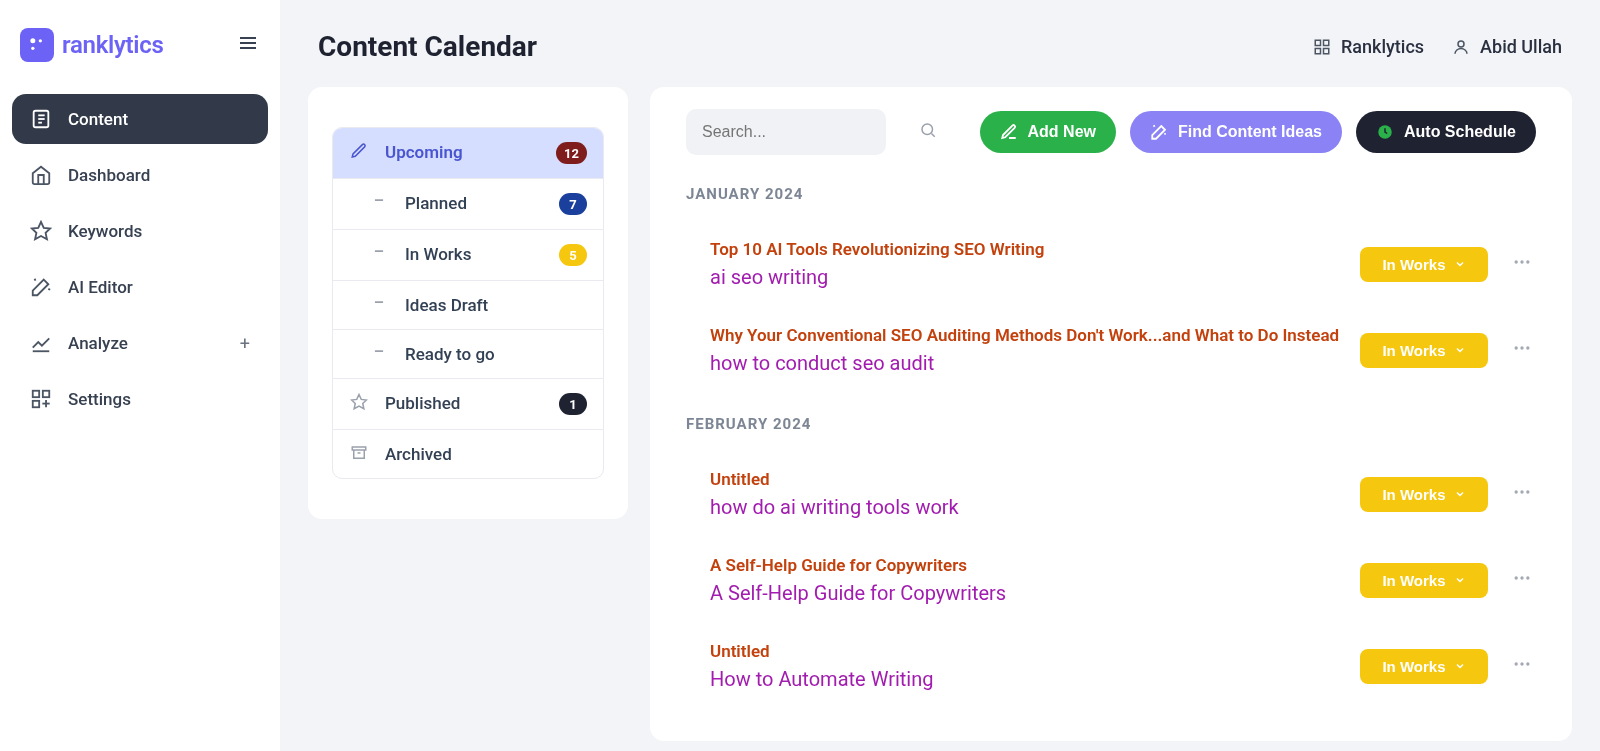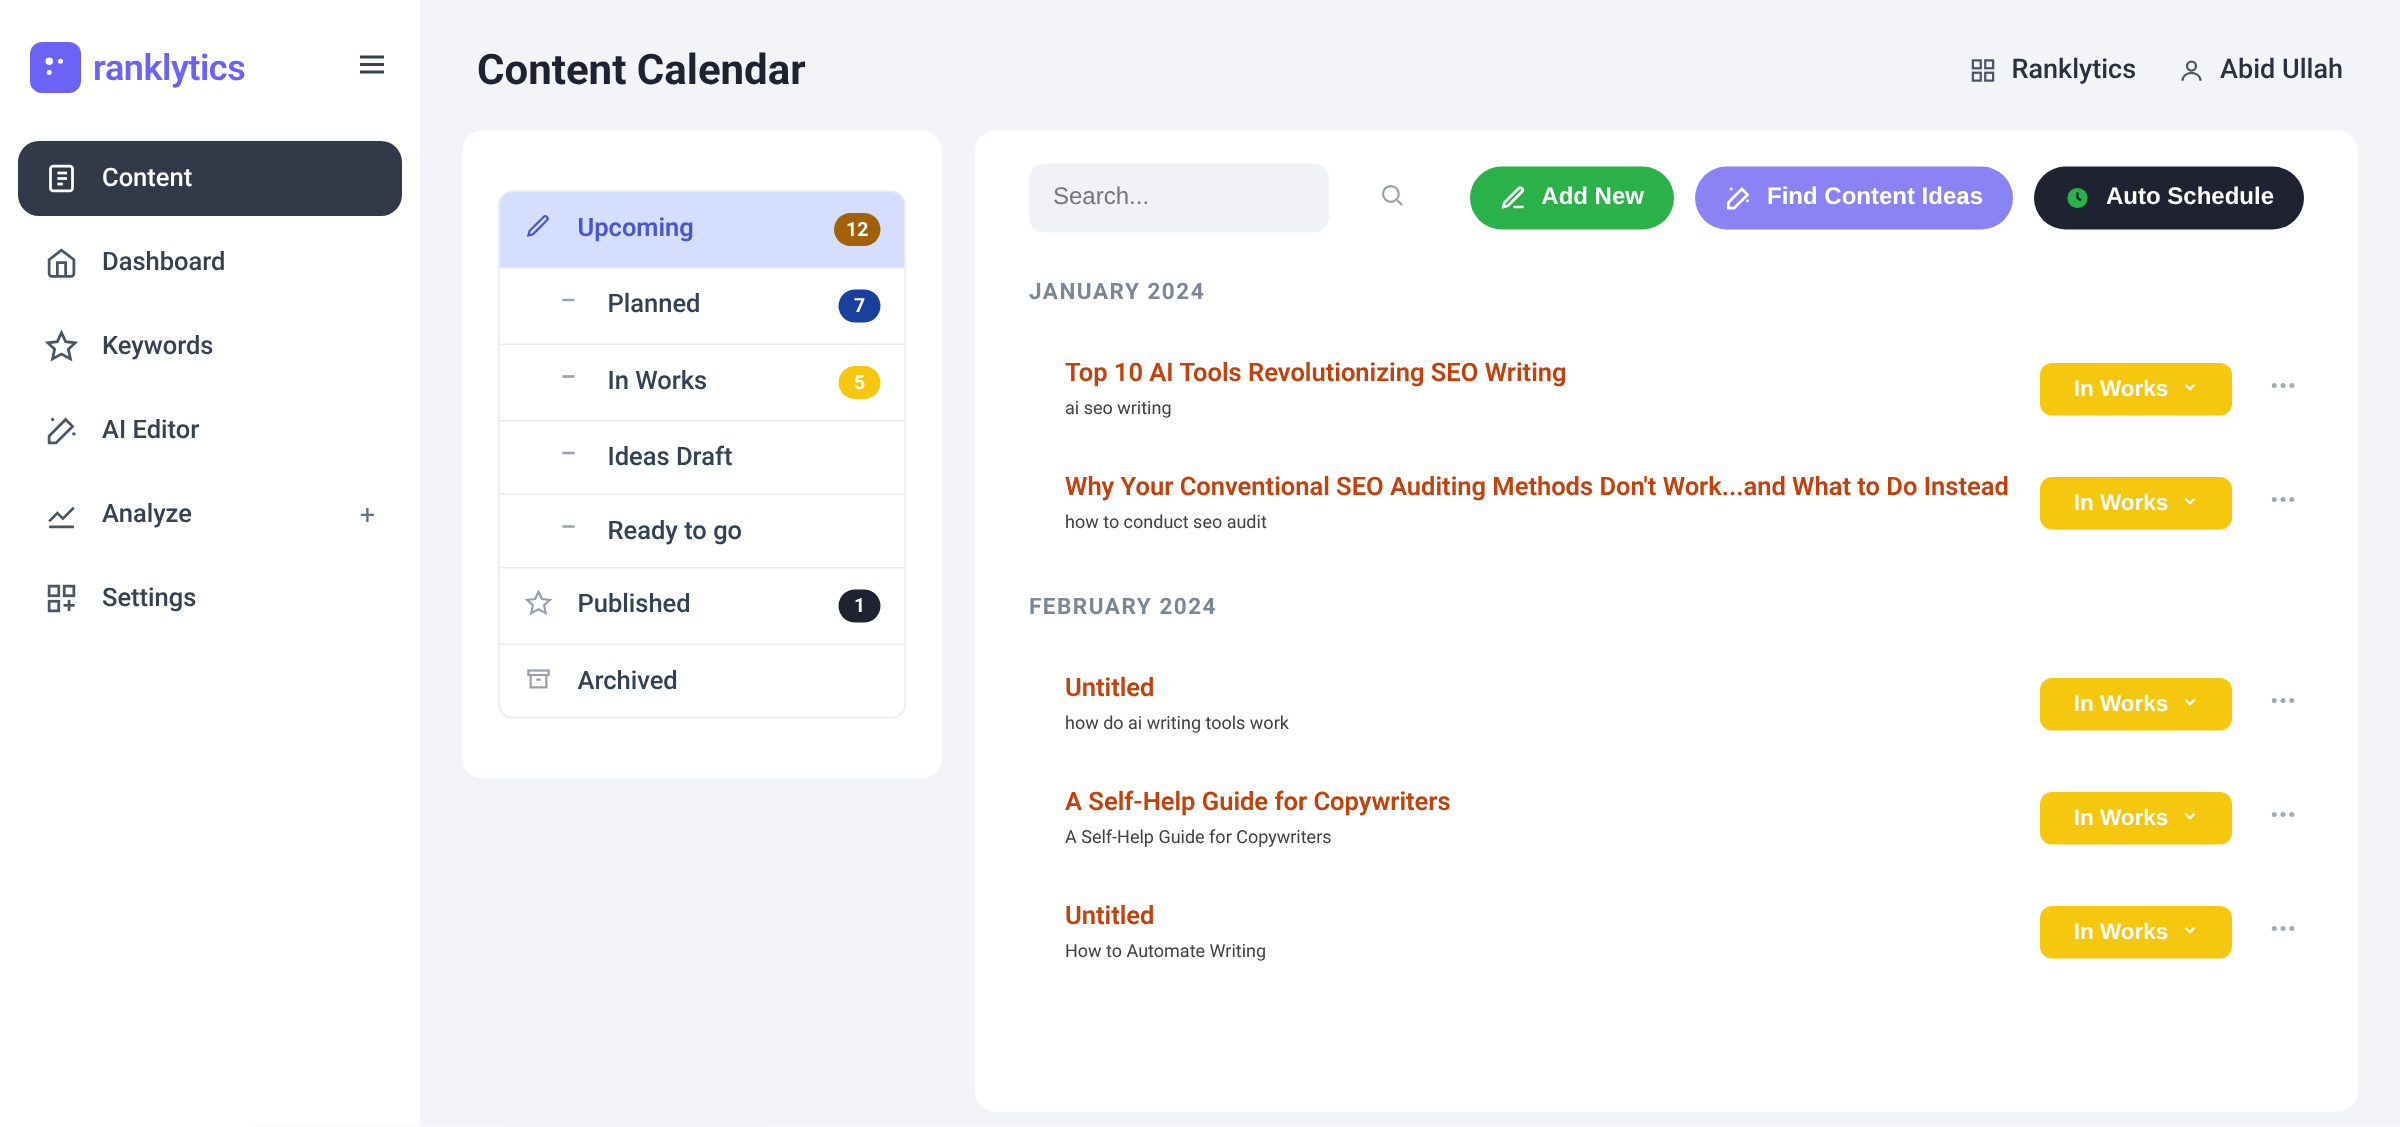--- a/index.html
+++ b/index.html
@@ -79,21 +79,21 @@
 .filter-spacer { flex: 1; }
 .badge {
   min-width: 28px; height: 22px; padding: 0 8px; border-radius: 11px;
   display: flex; align-items: center; justify-content: center;
   font-size: 13px; font-weight: 700; color: #fff;
 }
 .badge.blue   { background: #1a3f9c; }
 .badge.blue2  { background: #1a3f9c; }
 .badge.yellow { background: #f5c70f; }
 .badge.dark   { background: #1f2331; }
-.badge.selected { background: #a16207; }
+.badge.selected { background: #7f1d1d; }
 
 
 .list-panel {
   flex: 1; background: #fff; border-radius: 14px; padding: 22px 36px;
   overflow-y: auto;
 }
 .list-toolbar { display: flex; align-items: center; gap: 14px; margin-bottom: 30px;}
 .search-box {
   display: flex; gap: 10px;
   background: #f0f2f5; border-radius: 10px; padding: 12px 16px; width: 200px;
@@ -112,21 +112,21 @@
 .btn .bicon { display: flex; }
 .btn.dark .bicon { color: #2bb14a; }
 
 .month-label {
   color: #7d8694; font-size: 15px; font-weight: 700; letter-spacing: 1px;
   margin: 18px 0 22px 0;
 }
 .entry { display: flex; align-items: center; gap: 20px; padding: 14px 0 22px 24px;}
 .entry-text { flex: 1; }
 .entry-title { color: #c2410c; font-size: 17px; font-weight: 600; }
-.entry-sub   { color: #404040; font-size: 12px; margin-top: 6px;}
+.entry-sub   { color: #a21caf; font-size: 20px; margin-top: 6px;}
 .status-btn {
   background: #f5c70f; color: #fff; border: none; border-radius: 8px;
   padding: 9px 18px; font-size: 15px; font-weight: 600;
   display: flex; align-items: center; gap: 8px; cursor: pointer;
   min-width: 128px; justify-content: center;
 }
 .kebab { color: #a3a8b3; cursor: pointer; padding: 4px;}
 </style>
 </head>
 <body>

